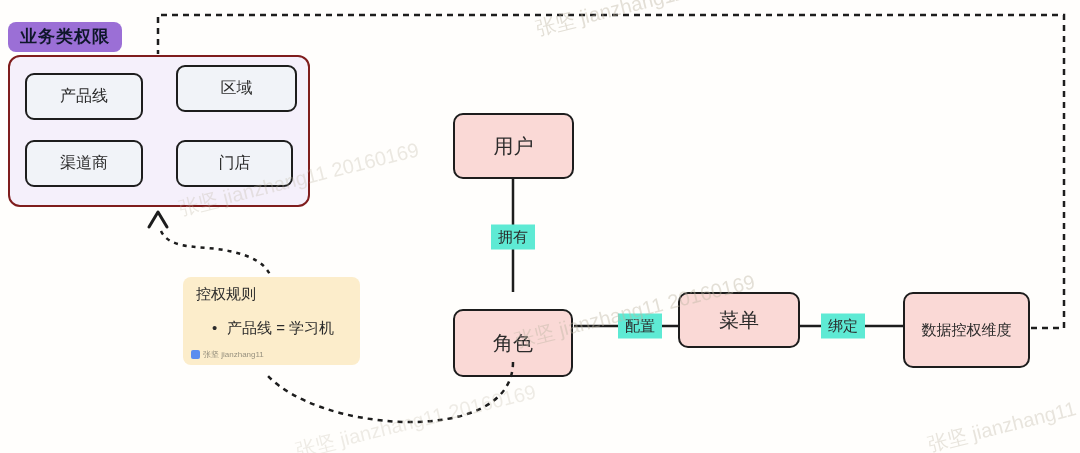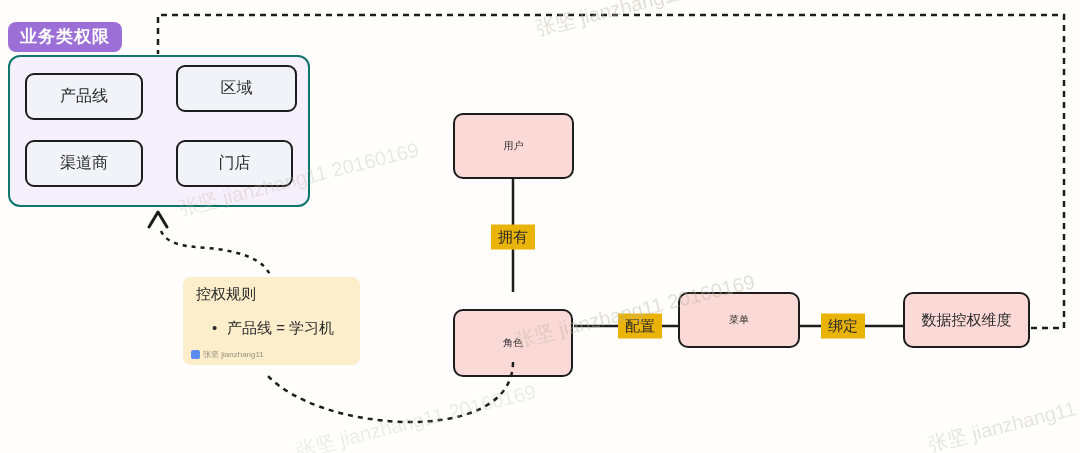--- a/index.html
+++ b/index.html
@@ -5,60 +5,60 @@
   html,body { margin:0; padding:0; background:#ffffff; }
   .canvas {
     position:relative; width:1080px; height:453px; overflow:hidden;
     background:#fffefc;
     font-family:"Liberation Sans","DejaVu Sans",sans-serif;
     color:#2b2b2b;
   }
   
   .badge {
     position:absolute; left:8px; top:22px;
-    background:#9b6fd6; color:#ffffff;
+    background:#9b6fd6; color:#0f172a;
     font-size:17px; font-weight:bold; line-height:1;
     padding:6px 12px 7px; border-radius:8px; letter-spacing:1px;
     z-index:2;
   }
   
   .group {
     position:absolute; left:8px; top:55px; width:302px; height:152px;
-    background:#f5f0fb; border:2px solid #0f766e; border-radius:12px;
+    background:#f5f0fb; border:2px solid #7f1d1d; border-radius:12px;
     box-sizing:border-box; z-index:1;
   }
   .gbox {
     position:absolute; width:118px; height:47px;
     background:#f1f3f8; border:2.5px solid #1d1d1d; border-radius:9px;
     box-sizing:border-box;
     display:flex; align-items:center; justify-content:center;
     font-size:16px;
   }
   .gbox.b1 { left:15px;  top:16px; }
   .gbox.b2 { left:166px; top:8px; width:121px; }
   .gbox.b3 { left:15px;  top:83px; }
   .gbox.b4 { left:166px; top:83px; width:117px; }
   
   .node {
     position:absolute;
     background:#fad9d6; border:2.5px solid #1d1d1d; border-radius:10px;
     box-sizing:border-box;
     display:flex; align-items:center; justify-content:center;
-    font-size:10px; z-index:2;
+    font-size:20px; z-index:2;
   }
   .node.user { left:453px; top:113px; width:121px; height:66px; }
   .node.role { left:453px; top:292px; width:120px; height:68px;margin-top:17px; }
   .node.menu { left:678px; top:292px; width:122px; height:56px; }
-  .node.dim  { left:903px; top:292px; width:127px; height:56px; font-size:15px; }
+  .node.dim  { left:903px; top:292px; width:127px; height:76px; font-size:15px; }
   
   .wires { position:absolute; left:0; top:0; z-index:3; pointer-events:none; }
   
   .edge-label {
     position:absolute; transform:translate(-50%,-50%);
-    background:#eab308; padding:3px 7px; font-size:15px; z-index:4;
+    background:#5eead4; padding:3px 7px; font-size:15px; z-index:4;
     white-space:nowrap;
   }
   .edge-label.own  { left:513px; top:237px; }
   .edge-label.conf { left:640px; top:326px; }
   .edge-label.bind { left:843px; top:326px; }
   
   .note {
     position:absolute; left:183px; top:277px; width:177px; height:88px;
     background:#fcedcb; border-radius:8px; box-sizing:border-box;
     padding:8px 10px 4px 13px; z-index:4; font-size:15px;

